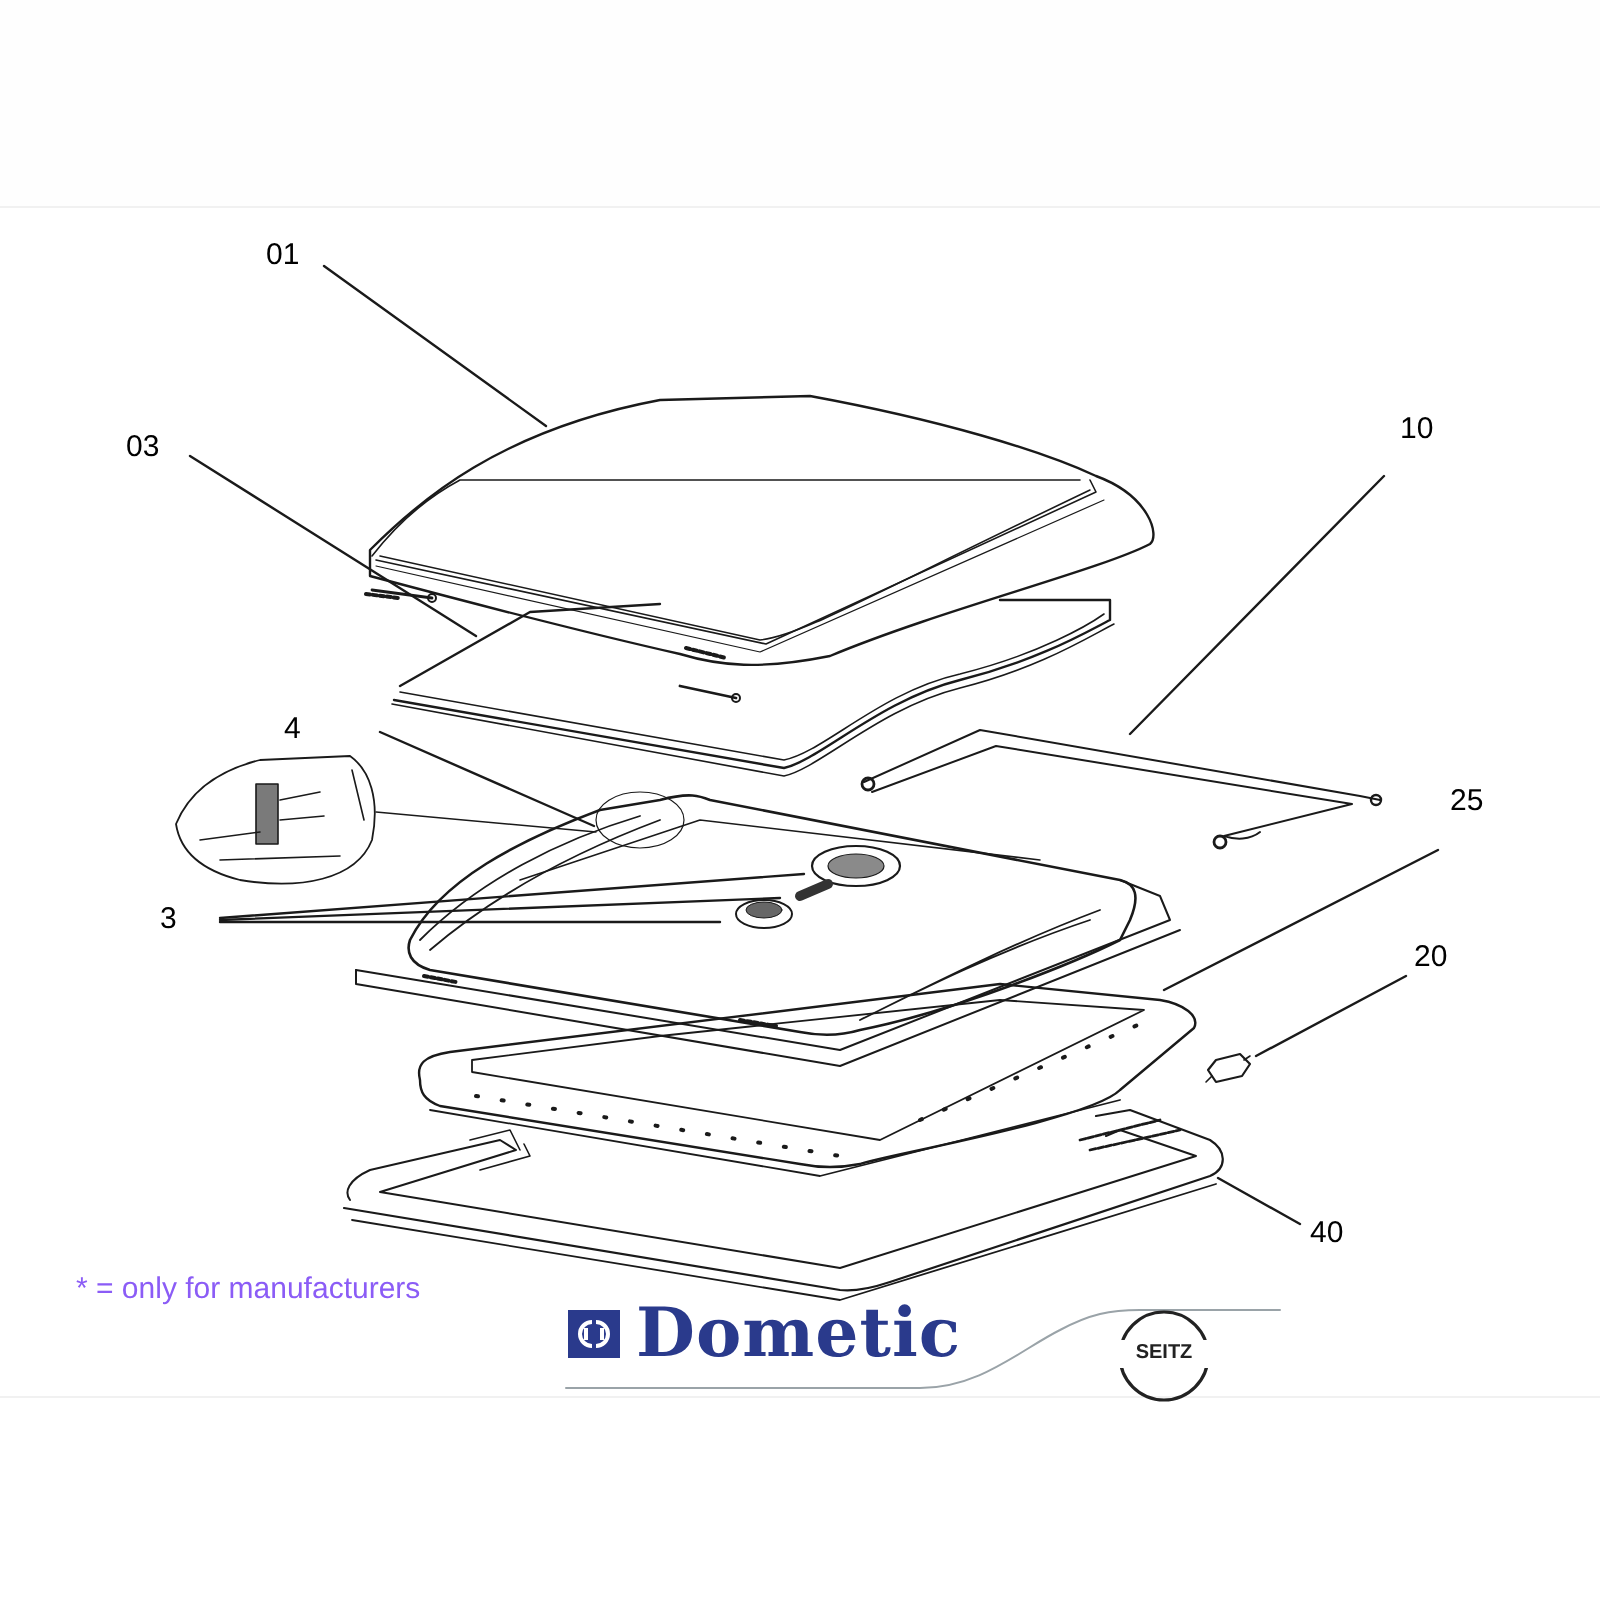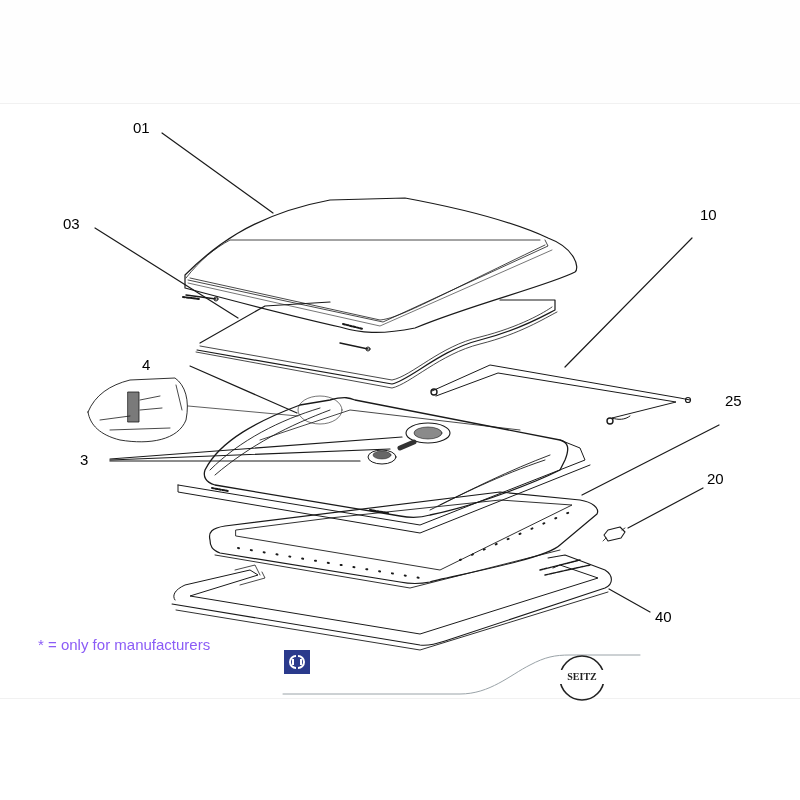--- a/index.html
+++ b/index.html
@@ -10,21 +10,21 @@
   .diagram { position: absolute; left: 0; top: 0; width: 800px; height: 800px; }
   .callout { position: absolute; font-size: 15px; color: #000000; line-height: 1; }
   .footnote { position: absolute; left: 38px; top: 636px; font-size: 15px; color: #8b5cf6; }
   .brand { position: absolute; left: 284px; top: 650px; display: flex; align-items: center; }
   .brand-mark { width: 26px; height: 24px; background: #2a3a8c; display: flex;
                 align-items: center; justify-content: center; margin-right: 8px; }
   .brand-name { font-family: "DejaVu Serif", "Liberation Serif", serif; font-weight: bold;
                 font-size: 34px; color: #2a3a8c; letter-spacing: 0.5px; line-height: 1; }
   .seitz { position: absolute; left: 556px; top: 652px; width: 52px; height: 52px; }
   .seitz-label { position: absolute; left: 0; top: 18px; width: 52px; text-align: center;
-                 font-family: Liberation Serif, serif; font-weight: bold; font-size: 10px;
+                 font-family: Liberation Sans, sans-serif; font-weight: bold; font-size: 10px;
                  color: #222; background: #fff; line-height: 14px; }
 </style>
 </head>
 <body>
 
 <div class="band-top"></div>
 <div class="band-rule" style="top:103px"></div>
 <div class="band-rule" style="top:698px"></div>
 
 <svg class="diagram" viewBox="0 0 800 800" xmlns="http://www.w3.org/2000/svg" fill="none" stroke="#1a1a1a" stroke-width="1" stroke-linejoin="round" stroke-linecap="round">
@@ -133,20 +133,21 @@
 <div class="footnote">* = only for manufacturers</div>
 
 <div class="brand">
   <div class="brand-mark">
     <svg width="20" height="16" viewBox="0 0 20 16" fill="none" stroke="#ffffff" stroke-width="2">
       <path d="M9 2 A6 6 0 0 0 9 14"></path>
       <path d="M11 2 A6 6 0 0 1 11 14"></path>
       <path d="M6 5 v6 M14 5 v6"></path>
     </svg>
   </div>
+  <span class="brand-name">Dometic</span>
 </div>
 
 <div class="seitz">
   <svg width="52" height="52" viewBox="0 0 52 52">
     <circle cx="26" cy="26" r="22" fill="none" stroke="#222" stroke-width="1.6"></circle>
   </svg>
   <div class="seitz-label">SEITZ</div>
 </div>
 
 </body></html>

